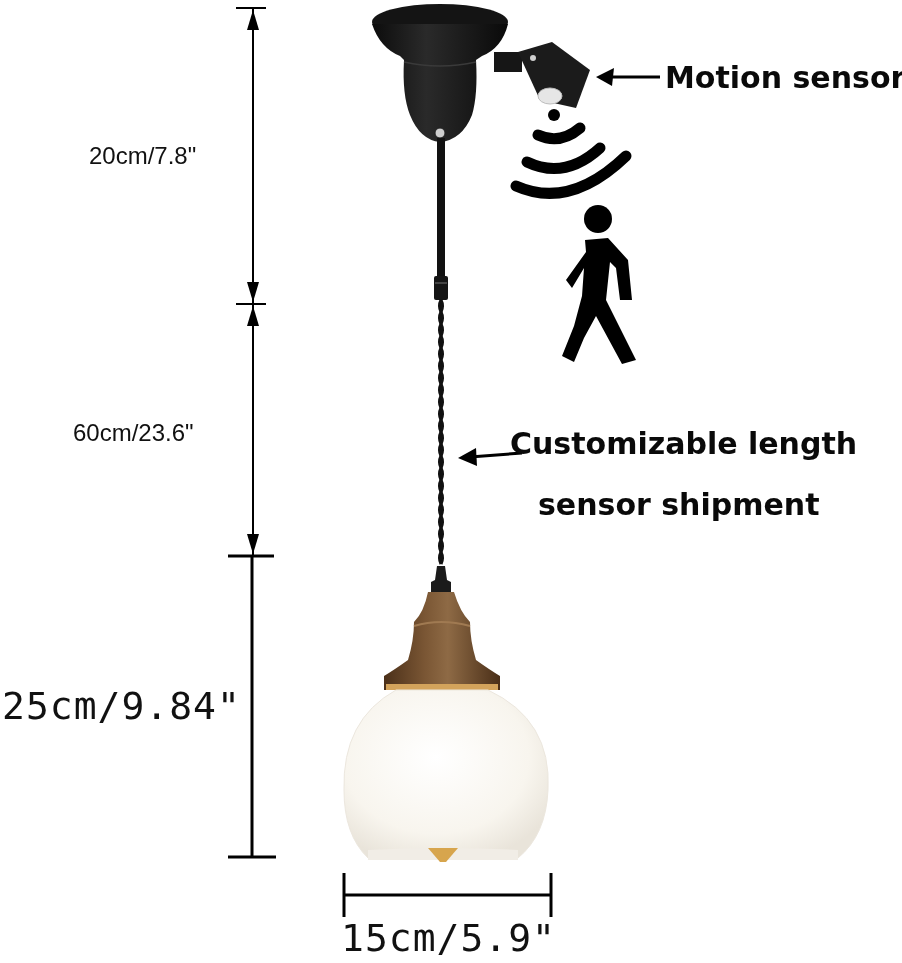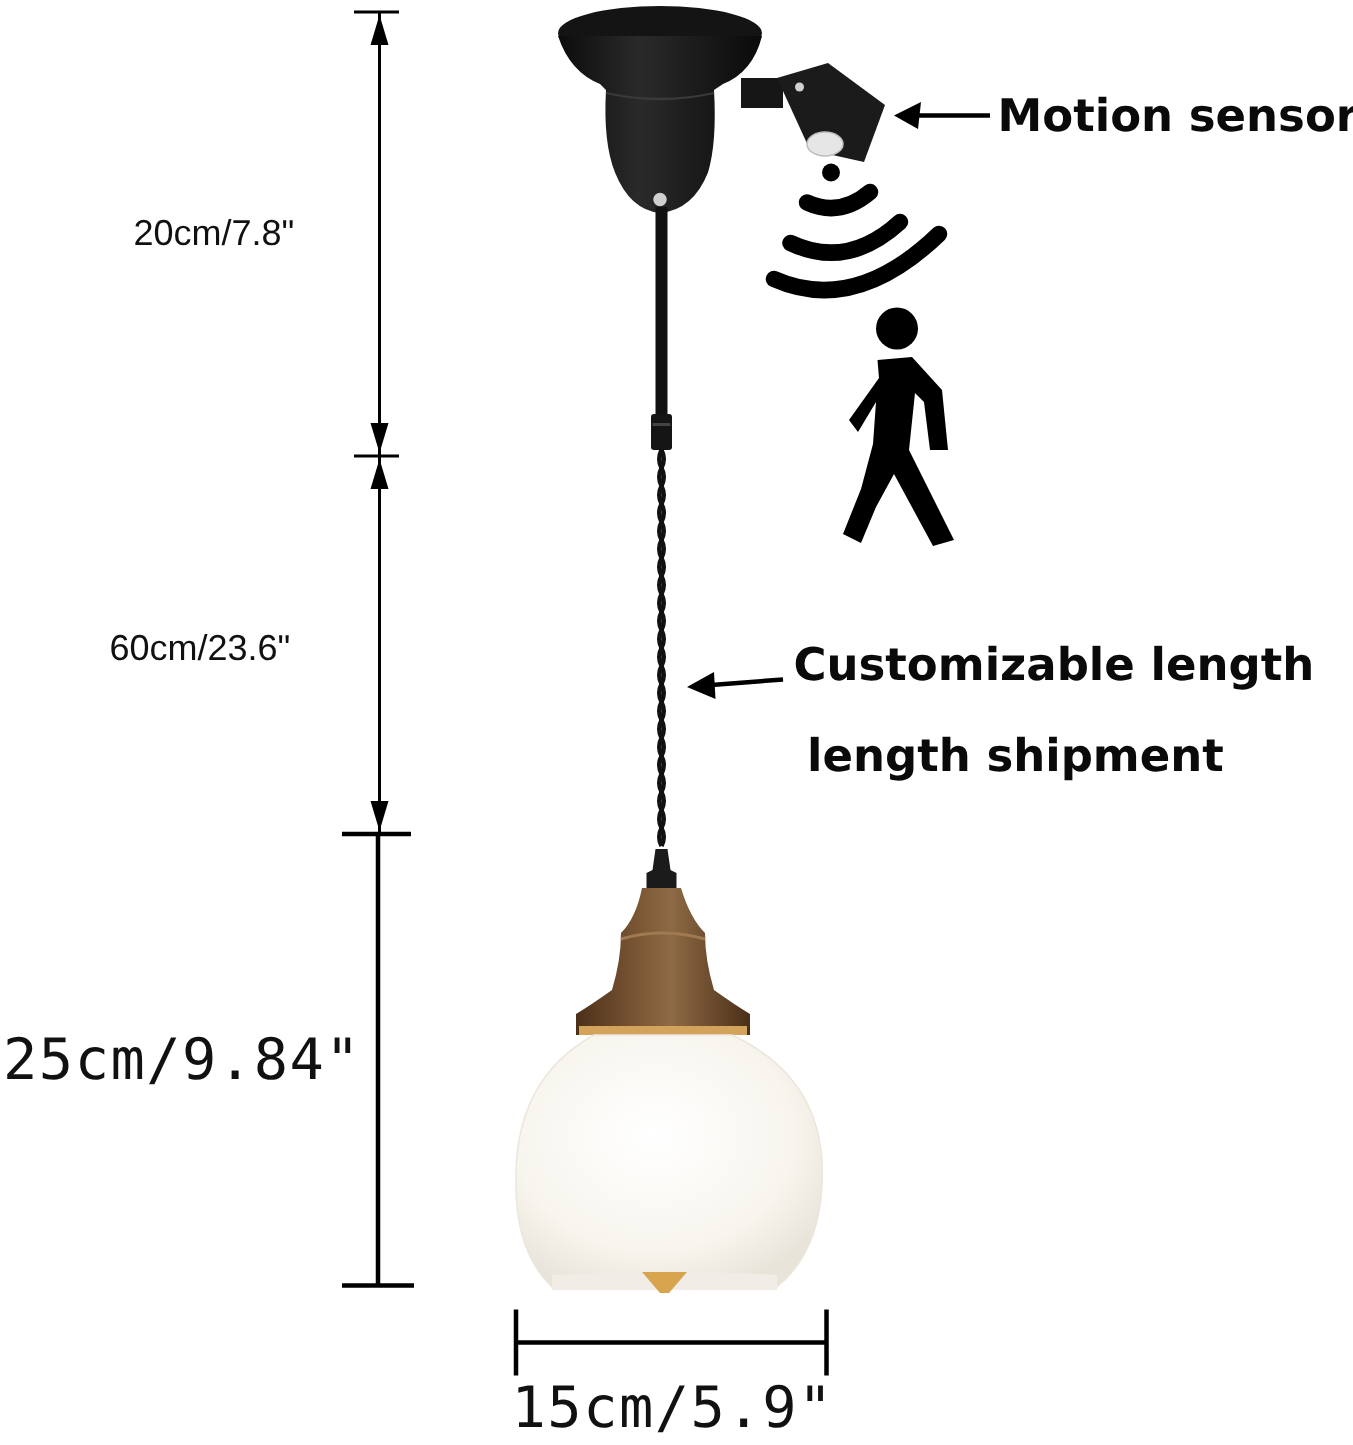--- a/index.html
+++ b/index.html
@@ -122,14 +122,14 @@
     <path d="M428,848 L458,848 L446,862 L440,862 Z" fill="#d7a54d"></path>
   </g>
 </svg>
 
 <div class="dim-label small" style="left:89px; top:142px;">20cm/7.8"</div>
 <div class="dim-label small" style="left:73px; top:419px;">60cm/23.6"</div>
 <div class="dim-label large" style="left:2px; top:684px;">25cm/9.84"</div>
 <div class="dim-label large" style="left:341px; top:916px;">15cm/5.9"</div>
 
 <div class="callout" style="left:665px; top:60px; font-size:30px;">Motion sensor</div>
-<div class="callout" style="left:529px; top:426px; font-size:30px;">Customizable length</div>
-<div class="callout" style="left:538px; top:487px; font-size:30px;">length shipment</div>
+<div class="callout" style="left:510px; top:426px; font-size:30px;">Customizable length</div>
+<div class="callout" style="left:538px; top:487px; font-size:30px;">sensor shipment</div>
 
 </body></html>

